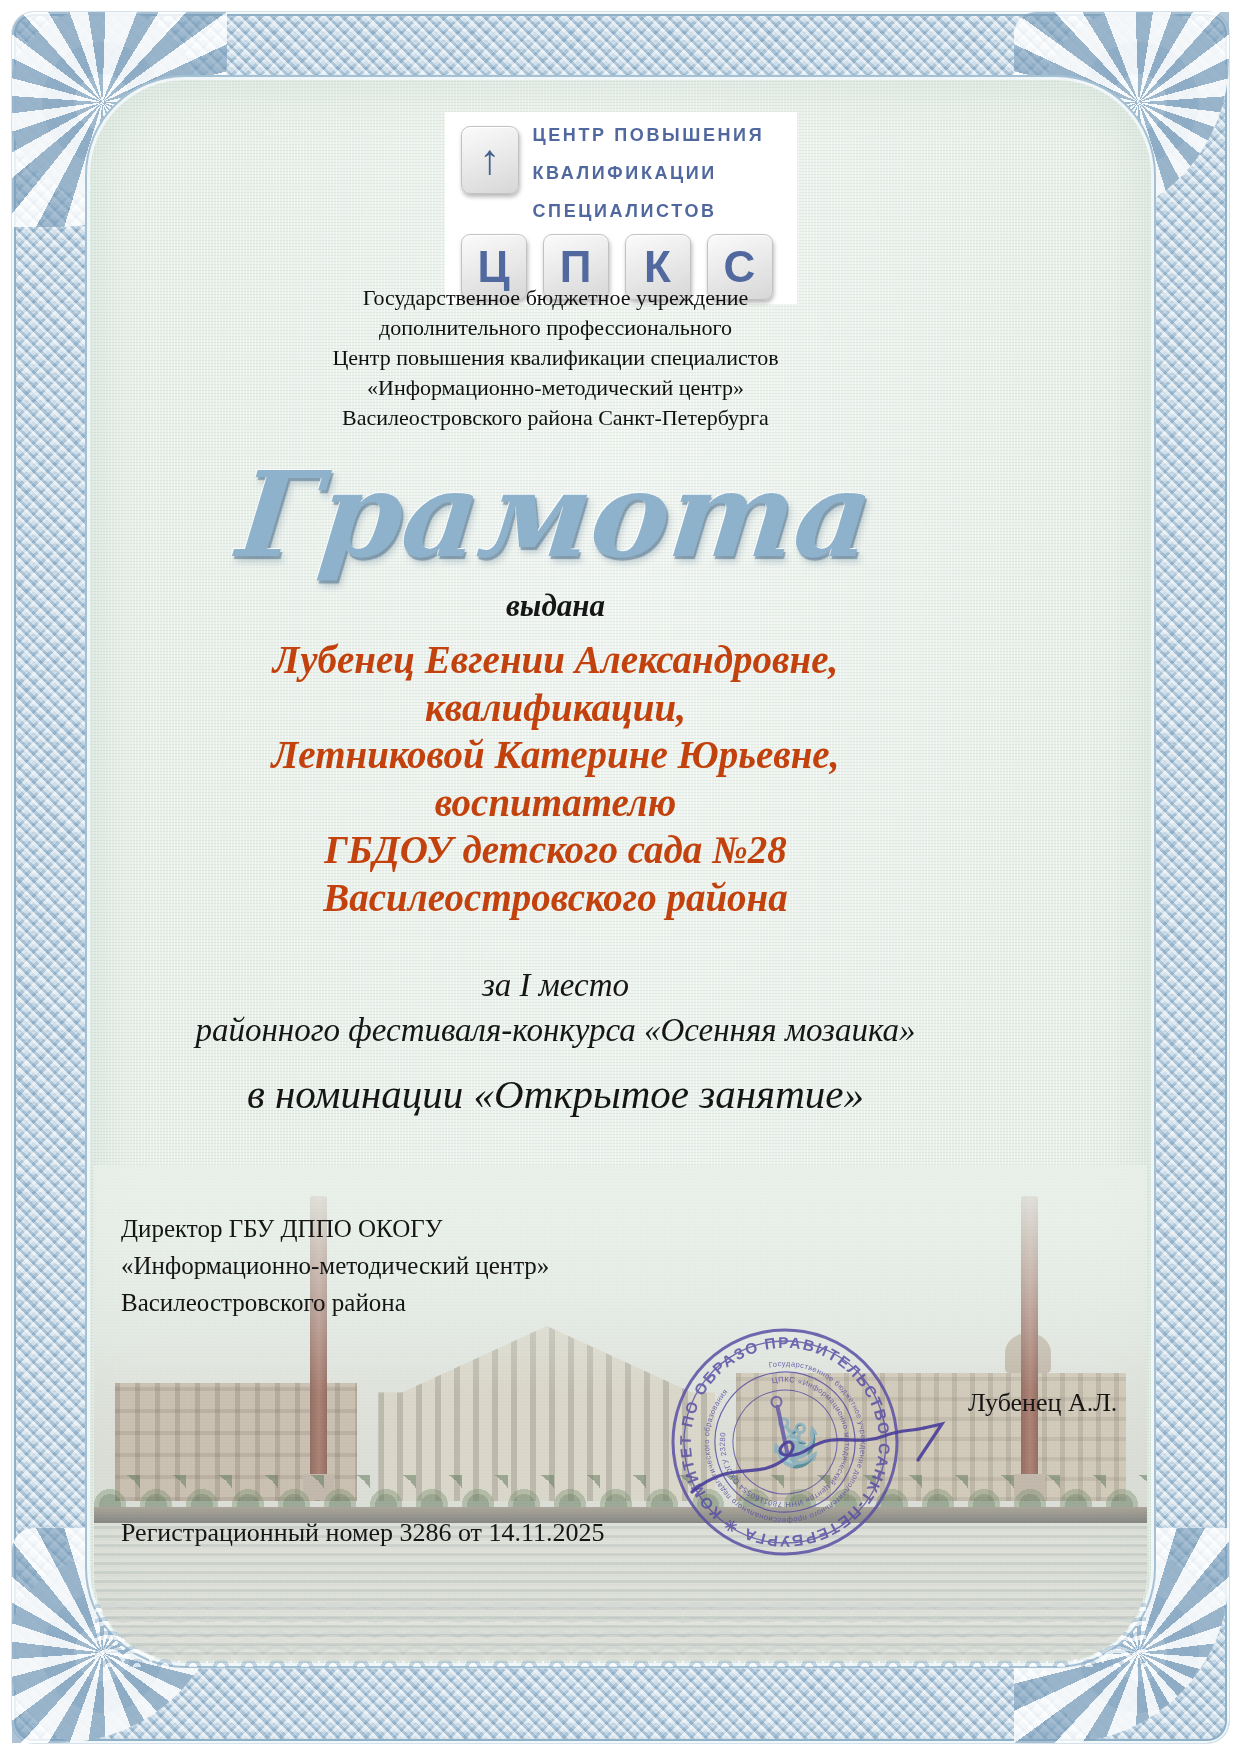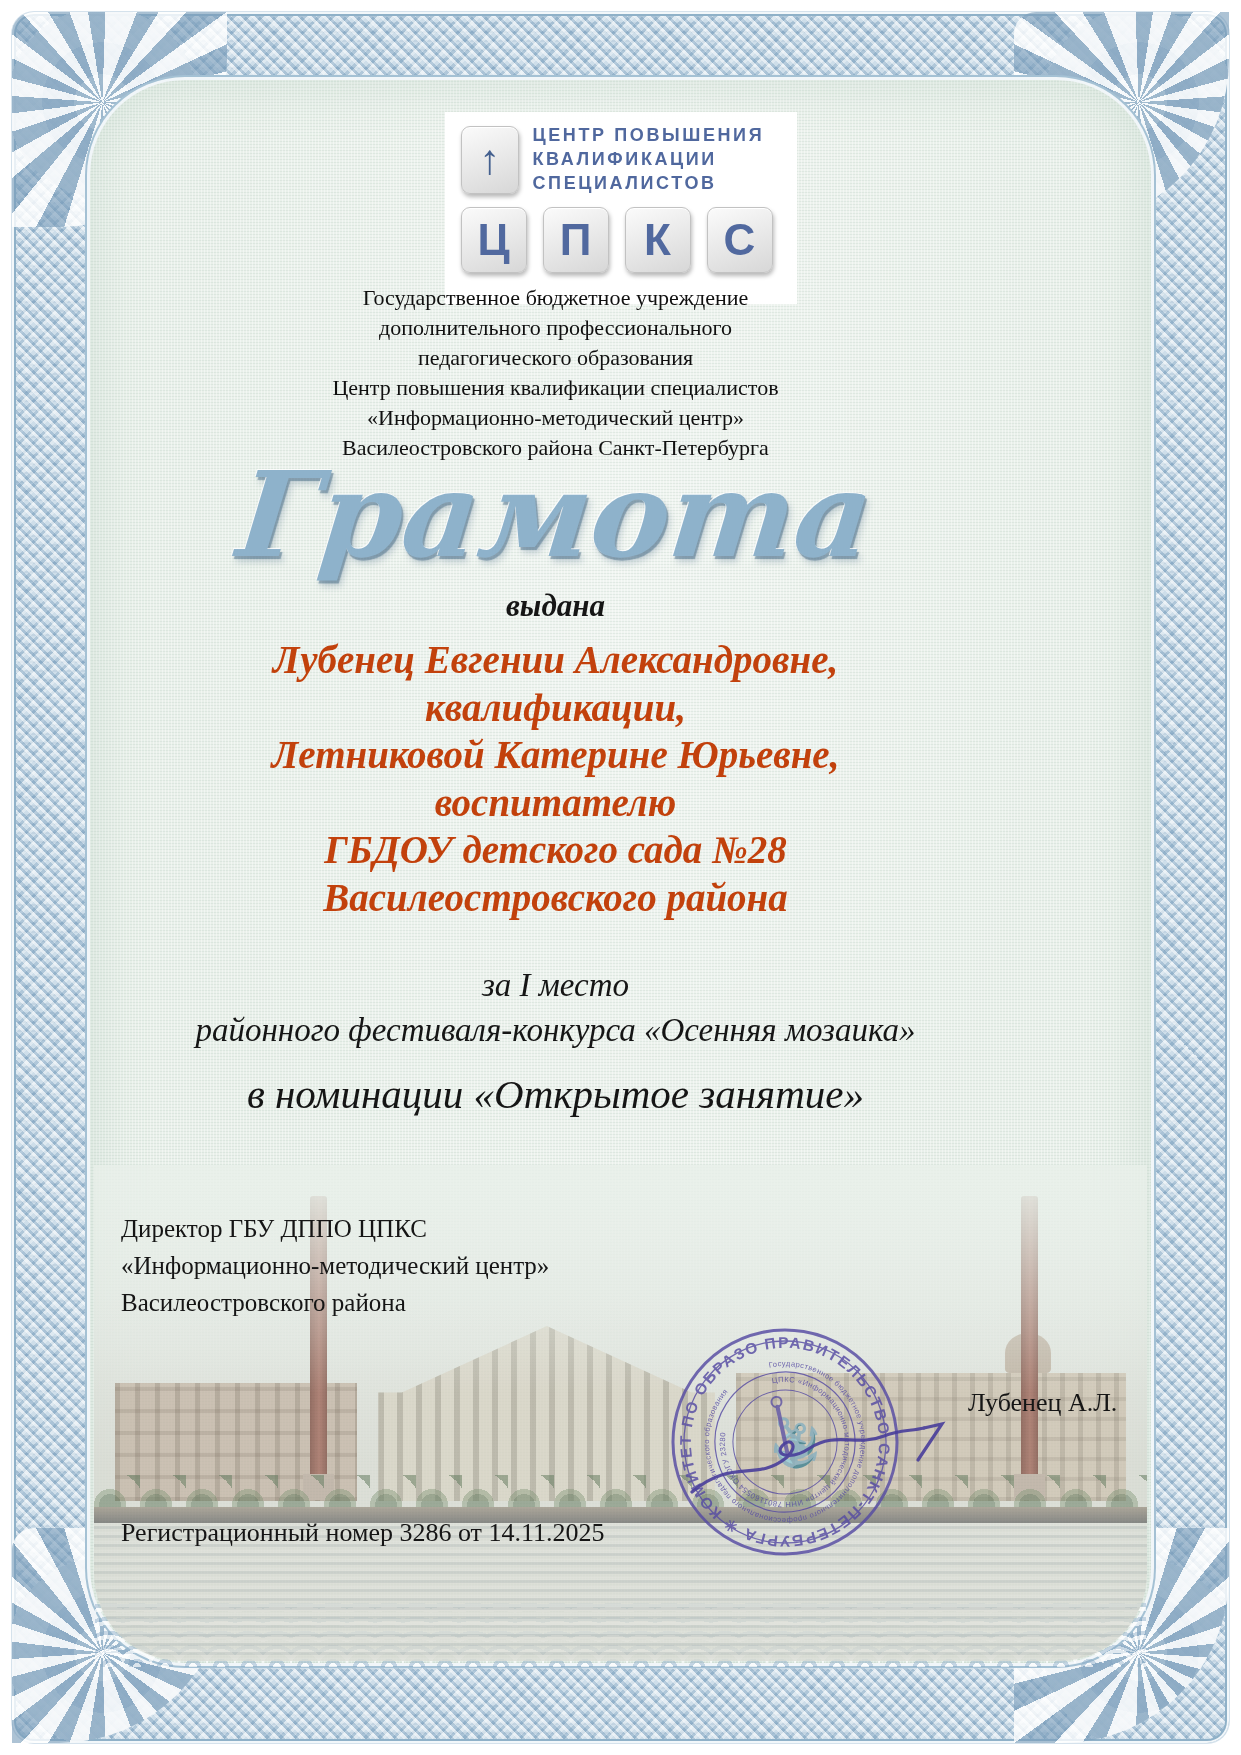--- a/index.html
+++ b/index.html
@@ -67,21 +67,21 @@
     background:linear-gradient(180deg,#8ba3b1,#7f99a9 45%,#8ba1ae);
     background-image:repeating-linear-gradient(180deg, rgba(255,255,255,.1) 0 3px, rgba(60,85,100,.12) 3px 6px, transparent 6px 9px);}
   .photo .fade{position:absolute;inset:0;background:linear-gradient(180deg,#e9f0ea 0%, rgba(233,240,234,.6) 18%, rgba(233,240,234,0) 46%);}
   
   .logo{position:absolute;top:112px;left:50%;transform:translateX(-50%);width:352px;height:192px;background:#ffffff;padding:14px 16px 10px;box-sizing:border-box;z-index:3;}
   .logo-row1{display:flex;gap:14px;align-items:stretch;}
   .key{background:linear-gradient(160deg,#fbfbfb,#d7d7d7);border:1px solid #c2c2c2;border-radius:9px;
     box-shadow:inset 0 1px 0 #ffffff, 1px 3px 4px rgba(0,0,0,.28);display:flex;align-items:center;justify-content:center;
     color:#51699f;font-family:"Liberation Sans",sans-serif;font-weight:700;}
   .key-arrow{width:56px;height:66px;font-size:42px;color:#44608f;}
-  .logo-caption{display:flex;flex-direction:column;justify-content:center;gap:4px;}
+  .logo-caption{display:flex;flex-direction:column;justify-content:center;gap:18px;}
   .logo-caption span{font-family:"Liberation Sans",sans-serif;font-weight:700;font-size:18px;letter-spacing:2.6px;color:#50689e;line-height:1.1;white-space:nowrap;}
   .logo-row2{display:flex;gap:16px;margin-top:13px;justify-content:flex-start;}
   .key-letter{width:64px;height:64px;font-size:44px;}
   
   .content-col{position:absolute;left:95px;right:225px;text-align:center;z-index:4;}
   .org-block{top:283px;font-size:22px;line-height:30px;color:#101010;}
   .title{top:450px;font-family:"DejaVu Serif",serif;font-style:italic;font-weight:700;font-size:118px;line-height:1.1;
     color:#8eb2cb;transform:skewX(-6deg);
     text-shadow:-1px -1px 0 rgba(255,255,255,.75), 2px 3px 1px rgba(62,100,130,.5), 4px 6px 6px rgba(62,100,130,.25);}
   .issued{top:588px;font-style:italic;font-size:31px;font-weight:bold;}
@@ -136,21 +136,20 @@
       <div class="key key-letter">Ц</div>
       <div class="key key-letter">П</div>
       <div class="key key-letter">К</div>
       <div class="key key-letter">С</div>
     </div>
   </div>
 
   <div class="content-col org-block">
     <div>Государственное бюджетное учреждение</div>
     <div>дополнительного профессионального</div>
-    <div>педагогического образования</div>
     <div>Центр повышения квалификации специалистов</div>
     <div>«Информационно-методический центр»</div>
     <div>Василеостровского района Санкт-Петербурга</div>
   </div>
 
   <div class="content-col title">Грамота</div>
   <div class="content-col issued">выдана</div>
 
   <div class="content-col names">
     <div>Лубенец Евгении Александровне,</div>
@@ -161,21 +160,21 @@
     <div>Василеостровского района</div>
   </div>
 
   <div class="content-col award">
     <div>за I место</div>
     <div>районного фестиваля-конкурса «Осенняя мозаика»</div>
   </div>
   <div class="content-col nomination">в номинации «Открытое занятие»</div>
 
   <div class="director">
-    <div>Директор ГБУ ДППО ЦПКС</div>
+    <div>Директор ГБУ ДППО ОКОГУ</div>
     <div>«Информационно-методический центр»</div>
     <div>Василеостровского района</div>
   </div>
   <div class="sig-name">Лубенец А.Л.</div>
   <div class="registration">Регистрационный номер 3286 от 14.11.2025</div>
 
   <svg class="stamp-svg" width="330" height="270" viewBox="0 0 330 270">
     <defs>
       <path id="ringOuter" d="M 145,48 A 94,94 0 1 1 144.9,48"></path>
       <path id="ringMiddle" d="M 145,66 A 76,76 0 1 1 144.9,66"></path>

